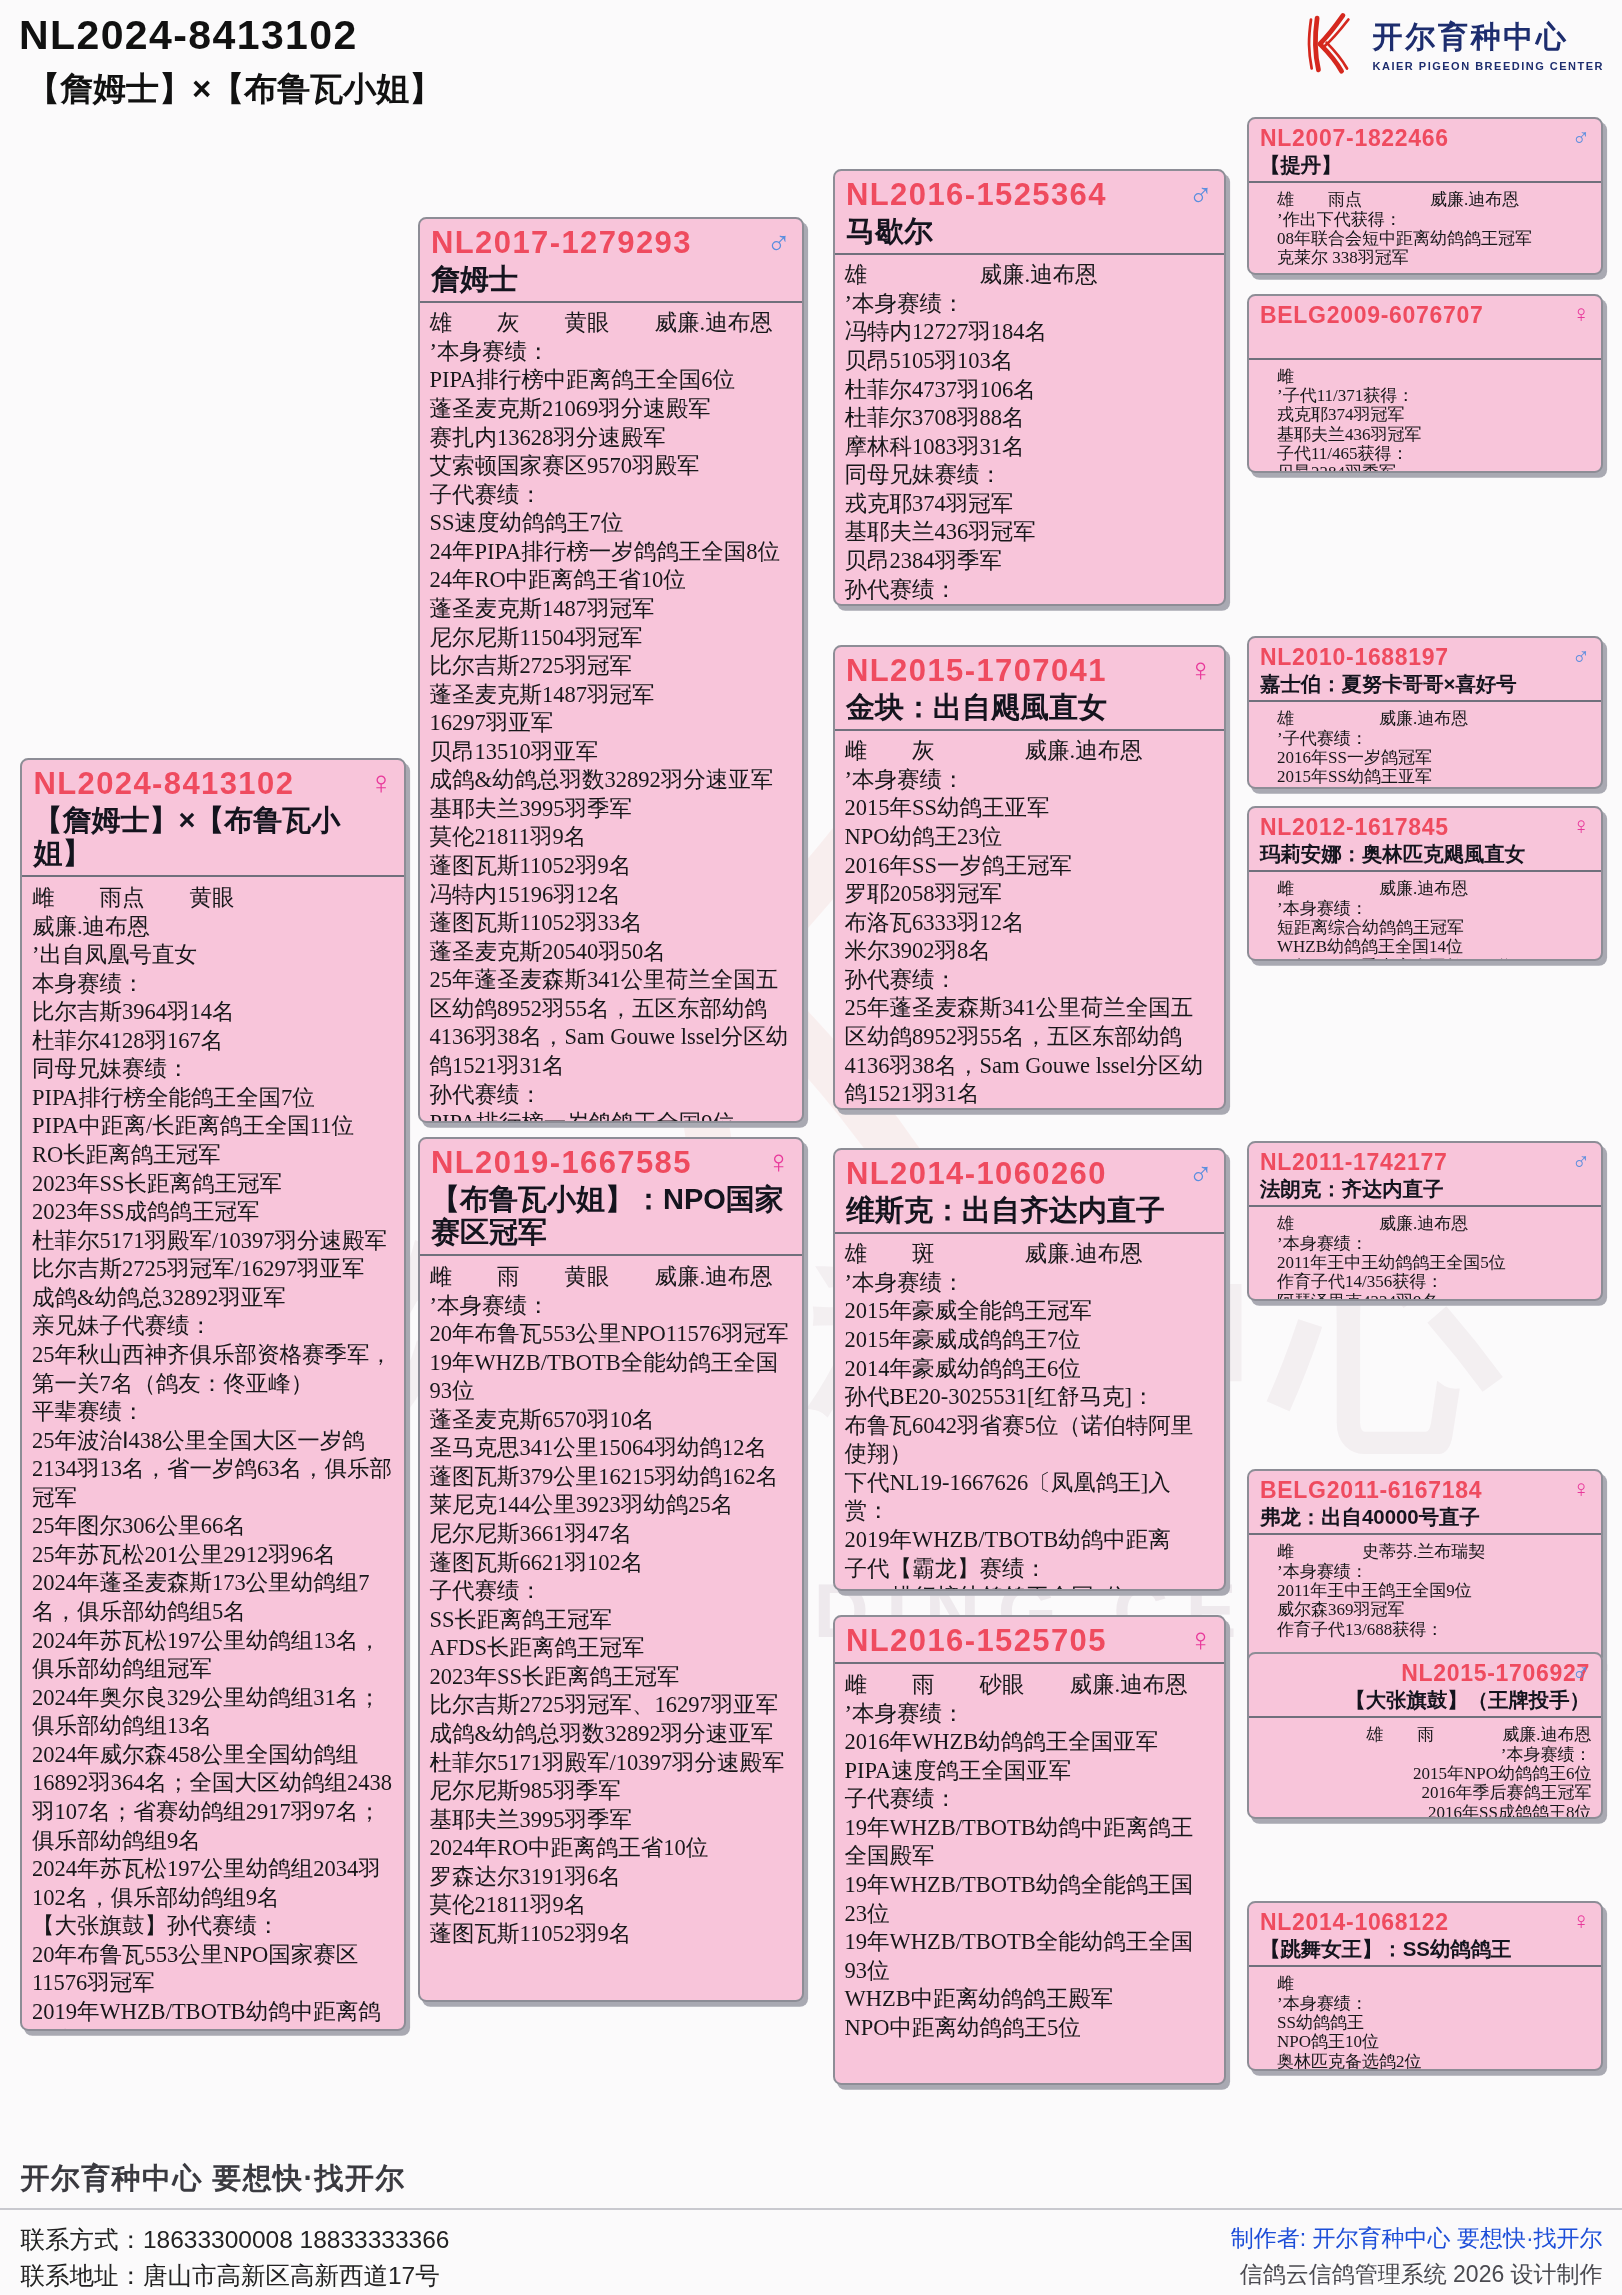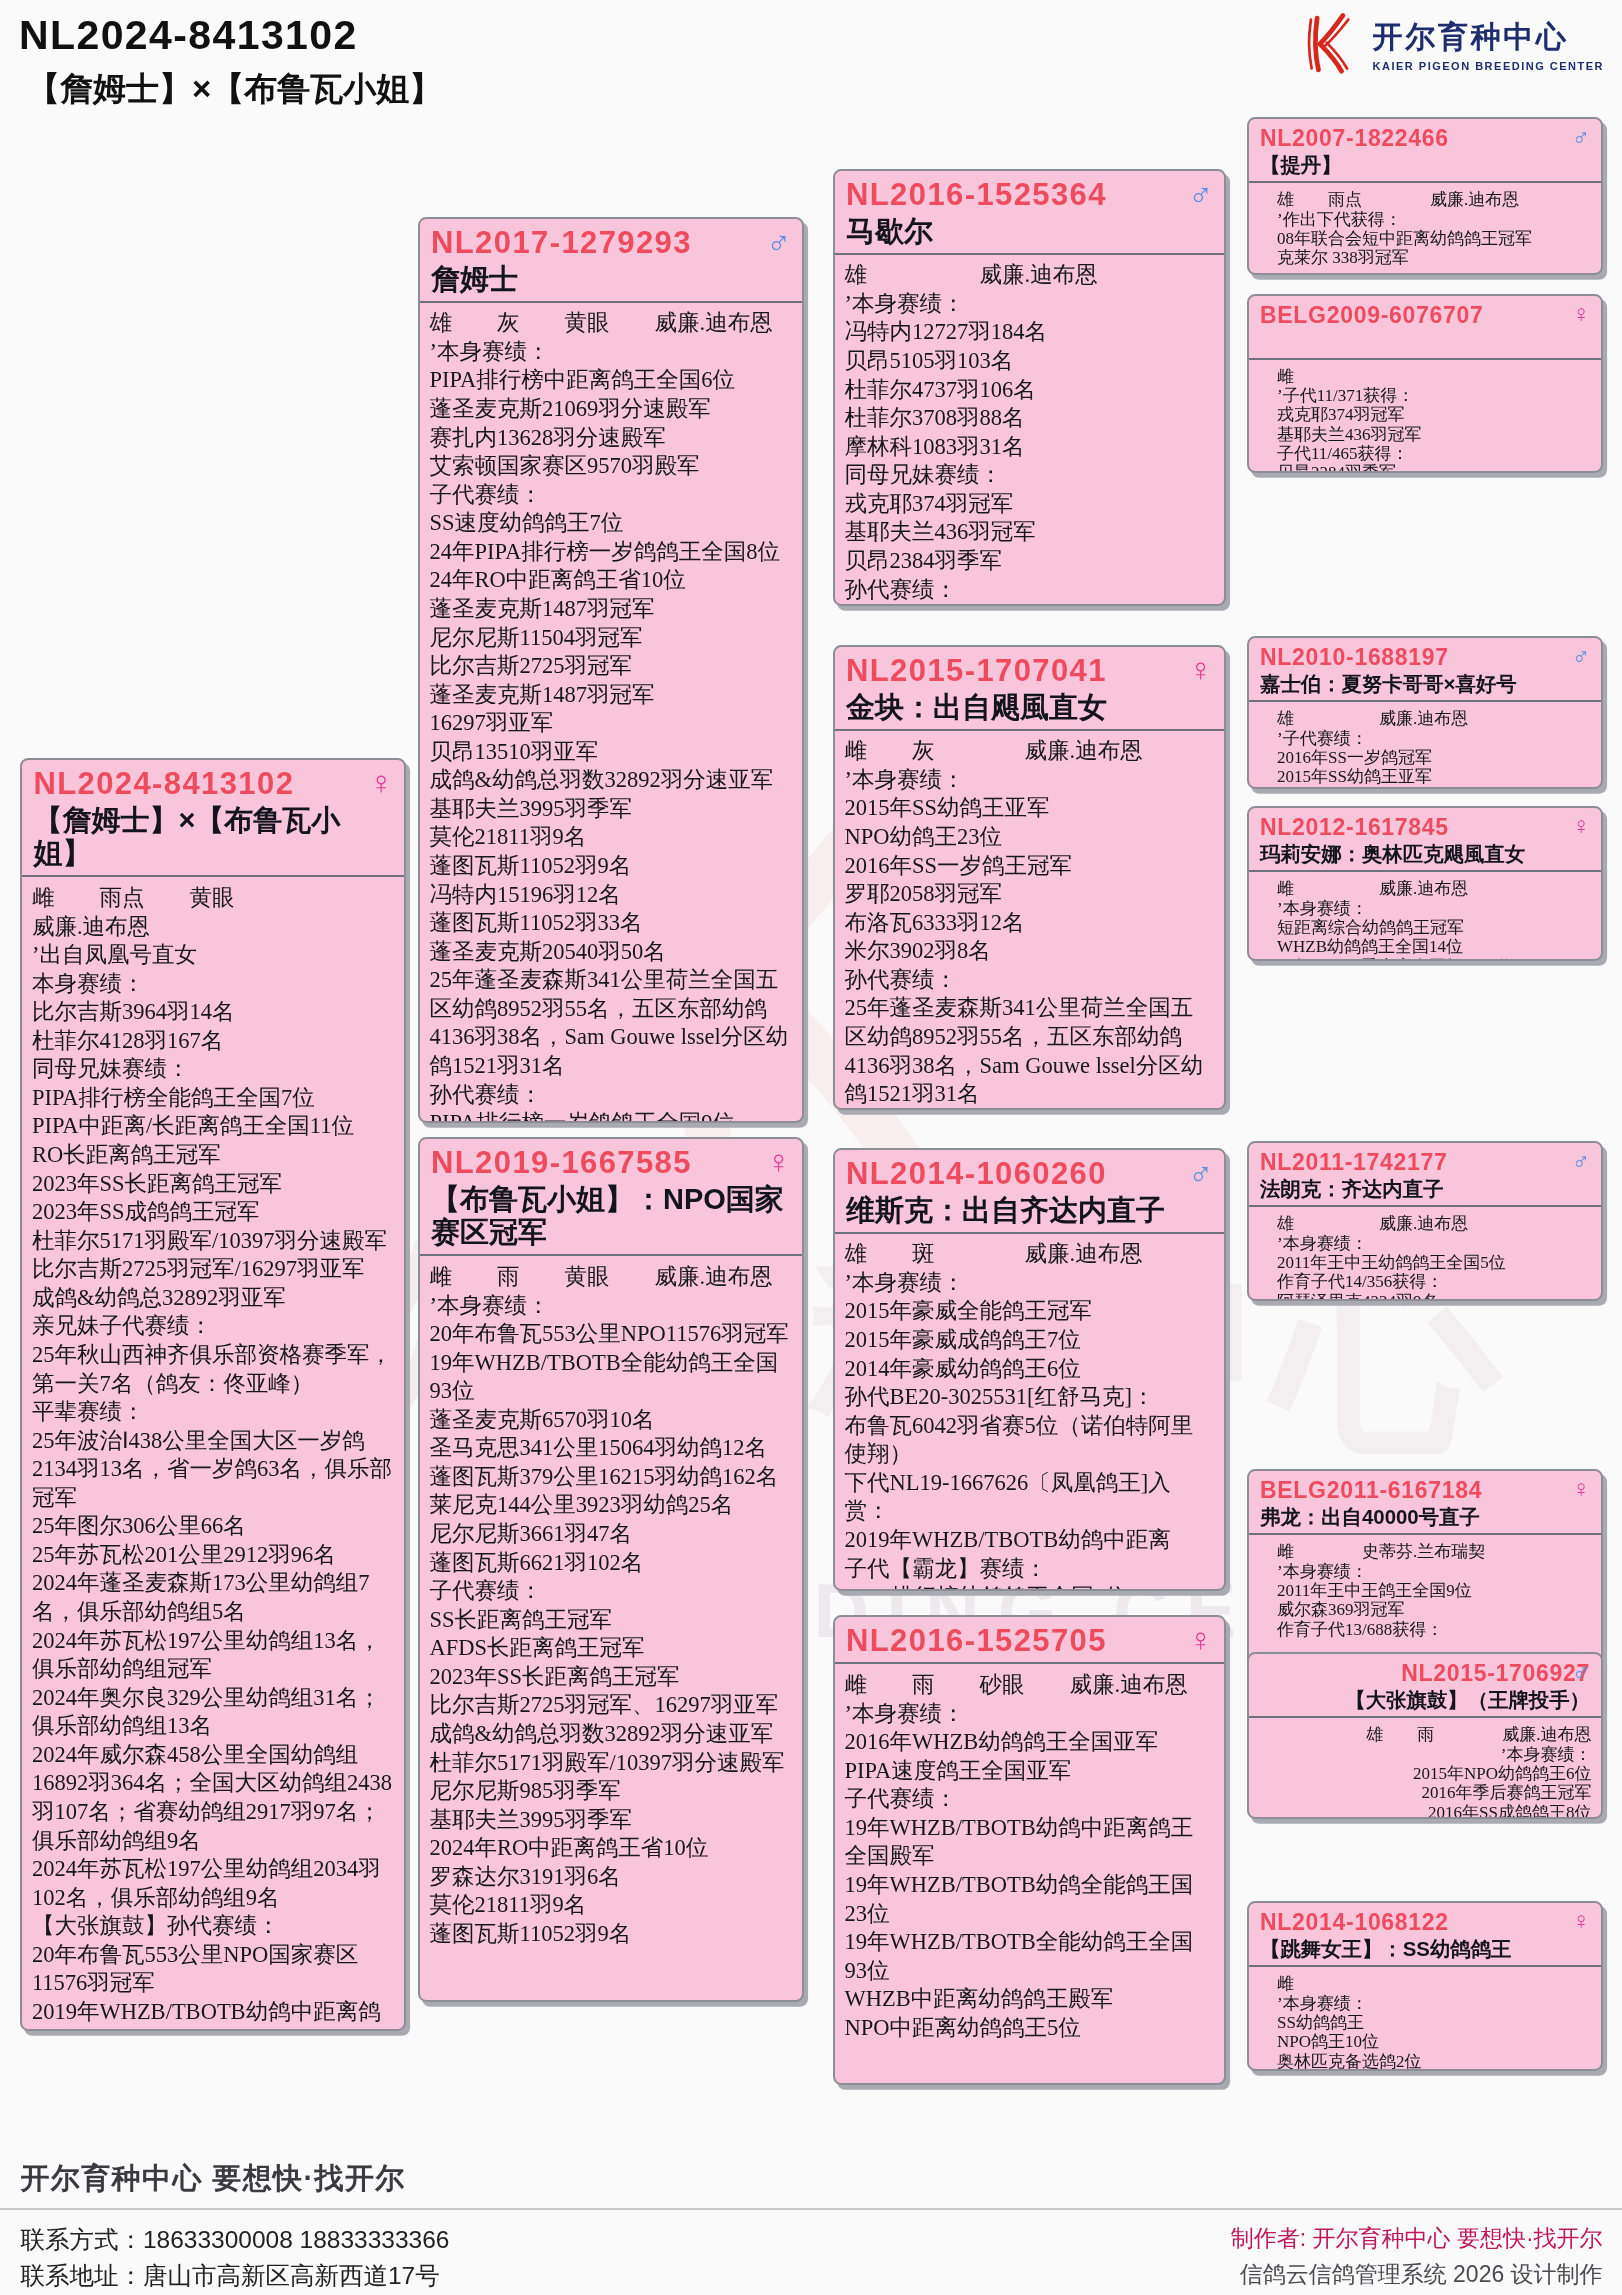--- a/index.html
+++ b/index.html
@@ -51,21 +51,21 @@
   .box-body { padding:6.8px 9.5px; color:#17171a; font-family:"Liberation Serif", serif; }
   .lg .box-body { font-size:22.5px; line-height:1.27; }
   .sm .box-body { font-size:17px; line-height:1.14;padding-left:28px; }
   .bl { white-space:pre-wrap; }
   
   .footer-el { position:absolute; z-index:2; }
   #footer-brand { left:20.4px; top:2159px; font-size:29px; font-weight:700; color:#3a3a40; letter-spacing:1.4px; }
   #footer-line { left:0; top:2208px; width:1623px; height:0; border-top:2px solid #c9c9cf; }
   #footer-phone { left:20.4px; top:2223px; font-size:24.5px; color:#222; }
   #footer-address { left:20.4px; top:2259px; font-size:24.5px; color:#222; }
-  #footer-producer { right:20.4px; top:2223px; font-size:23px; color:#be185d; }
+  #footer-producer { right:20.4px; top:2223px; font-size:23px; color:#1d4ed8; }
   #footer-system { right:20.4px; top:2259px; font-size:23px; color:#4a4a50; }
 </style>
 </head>
 <body>
 
 <div id="page">
 
   <div id="page-title">NL2024-8413102</div>
   <div id="page-subtitle">【詹姆士】×【布鲁瓦小姐】</div>
 

